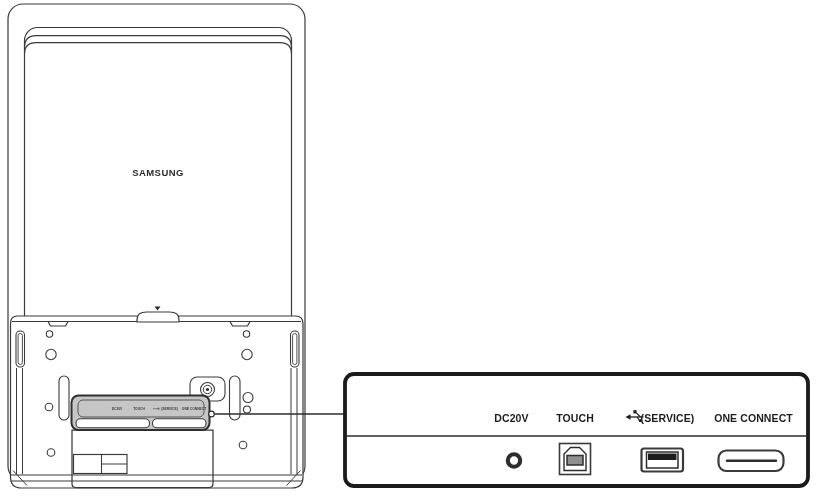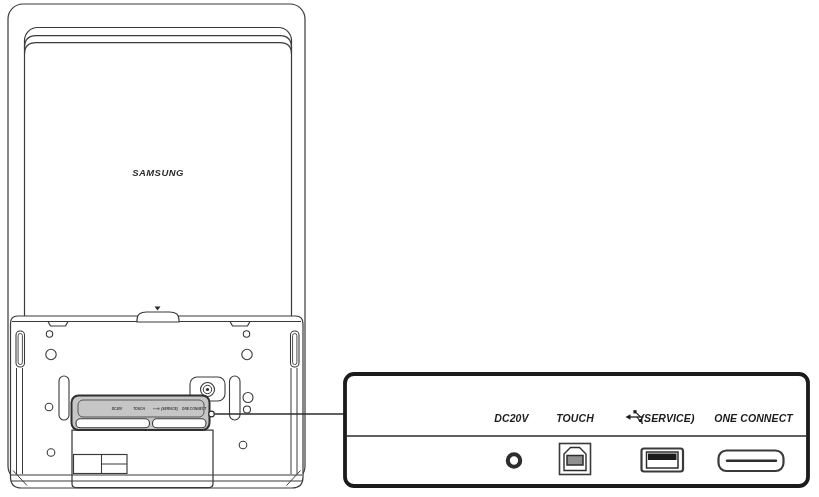--- a/index.html
+++ b/index.html
@@ -1,16 +1,16 @@
 <!DOCTYPE html>
 <html><head>
 <meta charset="utf-8">
 <style>
   html,body{margin:0;padding:0;background:#ffffff;}
-  #screenshot-root{position:relative;width:819px;height:497px;background:#ffffff;overflow:hidden;font-style:italic;}
+  #screenshot-root{position:relative;width:819px;height:497px;background:#ffffff;overflow:hidden;}
   svg{display:block;}
   svg text{font-family:"Liberation Sans","DejaVu Sans",sans-serif;}
   .logo-text{font-size:9.5px;font-weight:700;letter-spacing:0.45px;fill:#2d2d2d;}
   .panel-label{font-size:10.5px;font-weight:700;letter-spacing:0.1px;fill:#1c1c1c;}
   .recess-label{font-size:3.3px;font-weight:600;fill:#3c3c3c;}
   .thin{stroke:#3a3a3a;stroke-width:1.2;fill:none;}
   .thin-f{stroke:#3a3a3a;stroke-width:1.2;fill:#ffffff;}
 </style>
 </head>
 <body>

